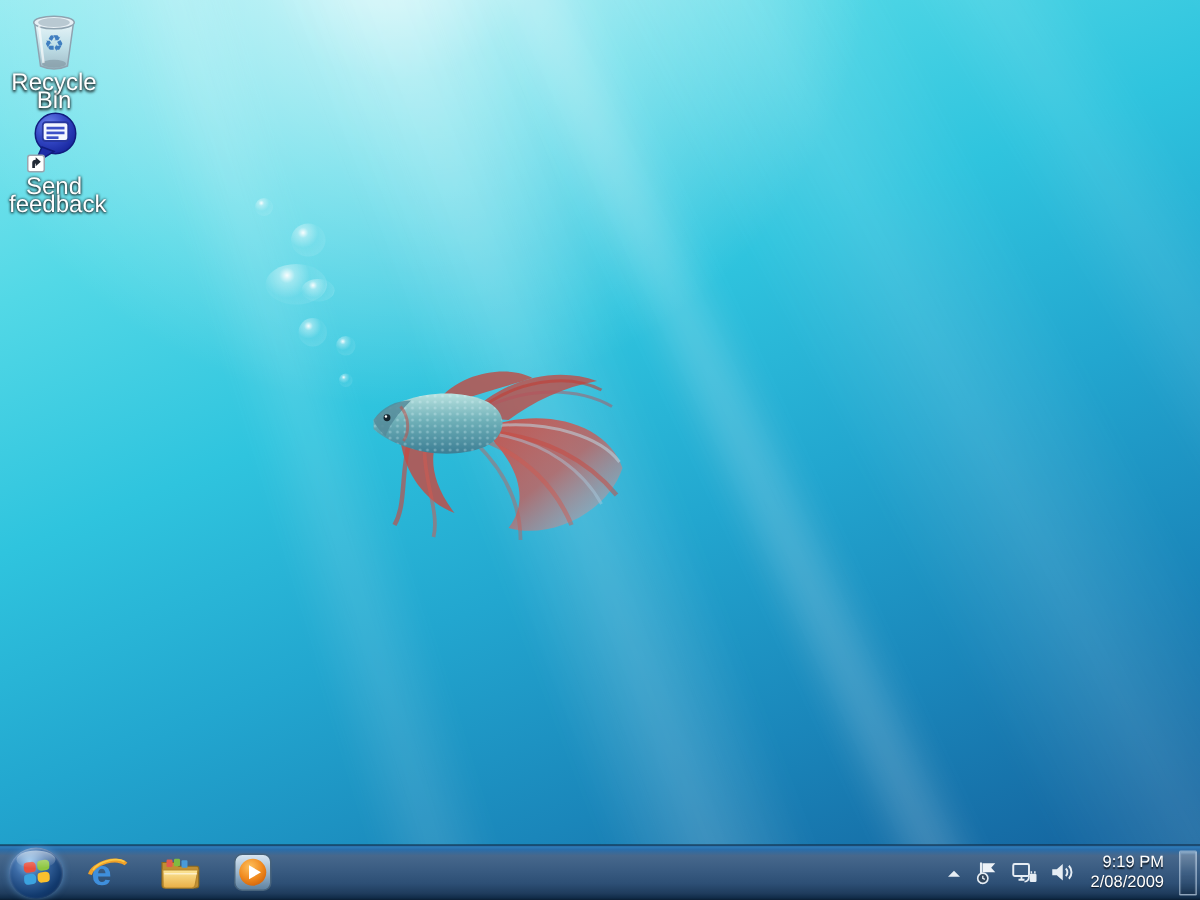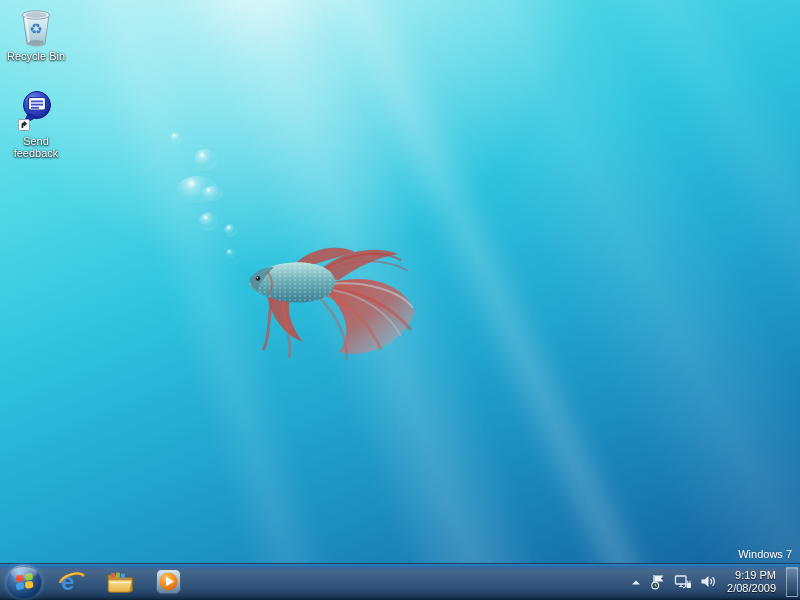--- a/index.html
+++ b/index.html
@@ -24,24 +24,24 @@
   .ray6 { left:700px; width:150px; transform:rotate(-33deg); opacity:.35; }
 
   
   .bubble { position:absolute; border-radius:50%; pointer-events:none;
     background:radial-gradient(circle at 35% 28%, rgba(255,255,255,.95) 0%, rgba(255,255,255,.35) 16%, rgba(255,255,255,.04) 46%, rgba(255,255,255,.10) 78%, rgba(255,255,255,.45) 96%, rgba(255,255,255,.2) 100%);
   }
 
   
   .dicon { position:absolute; width:60px; text-align:center; cursor:default; }
   .dicon .glyph { display:block; margin:0 auto; }
-  .dicon .lbl { display:block; margin-top:1px; font-size:11px; line-height:12px; color:#fff;
+  .dicon .lbl { display:block; margin-top:1px; font-size:16px; line-height:12px; color:#fff;
     text-shadow:0 1px 2px rgba(0,0,0,.95), 0 0 2px rgba(0,0,0,.7); }
   .dicon-recycle { left:6px; top:5px; }
-  .dicon-feedback { left:6px; top:90px; }
+  .dicon-feedback { left:6px; top:74px; }
 
   
   .watermark { position:absolute; right:8px; bottom:39px; text-align:right; color:#fff;
     font-size:11px; line-height:13px; text-shadow:0 0 2px rgba(0,40,70,.55); pointer-events:none; }
 
   
   .fish { position:absolute; left:243px; top:238px; width:180px; height:130px; pointer-events:none; }
 
   
   .taskbar { position:absolute; left:0; bottom:0; width:800px; height:37px;
@@ -171,21 +171,20 @@
       <rect x="17" y="10.5" width="12" height="1.8" fill="#3c50c8"></rect>
       <rect x="17" y="13.7" width="12" height="1.8" fill="#3c50c8"></rect>
       <rect x="17" y="16.9" width="8" height="1.8" fill="#3c50c8"></rect>
       <rect x="4.5" y="29.5" width="11" height="11" rx="1.5" fill="#ffffff" stroke="#9aa6b0" stroke-width="1"></rect>
       <path d="M7.5 38 L7.5 34.5 Q7.5 32.5 9.8 32.5 L9.8 30.8 L13.2 33.8 L9.8 36.8 L9.8 35 Q9.3 35 9.3 35.8 L9.3 38 Z" fill="#222a36"></path>
     </svg>
     <span class="lbl">Send feedback</span>
   </div>
 
   <div class="watermark">
-    <div>Windows 7</div>
   </div>
 
   <div class="taskbar">
 
     <div class="start-orb">
       <div class="winflag">
         <span style="background:#e8503e"></span>
           <span style="background:#8dc63f"></span>
         <span style="background:#3ba3e0"></span>
           <span style="background:#fbc02d"></span>

